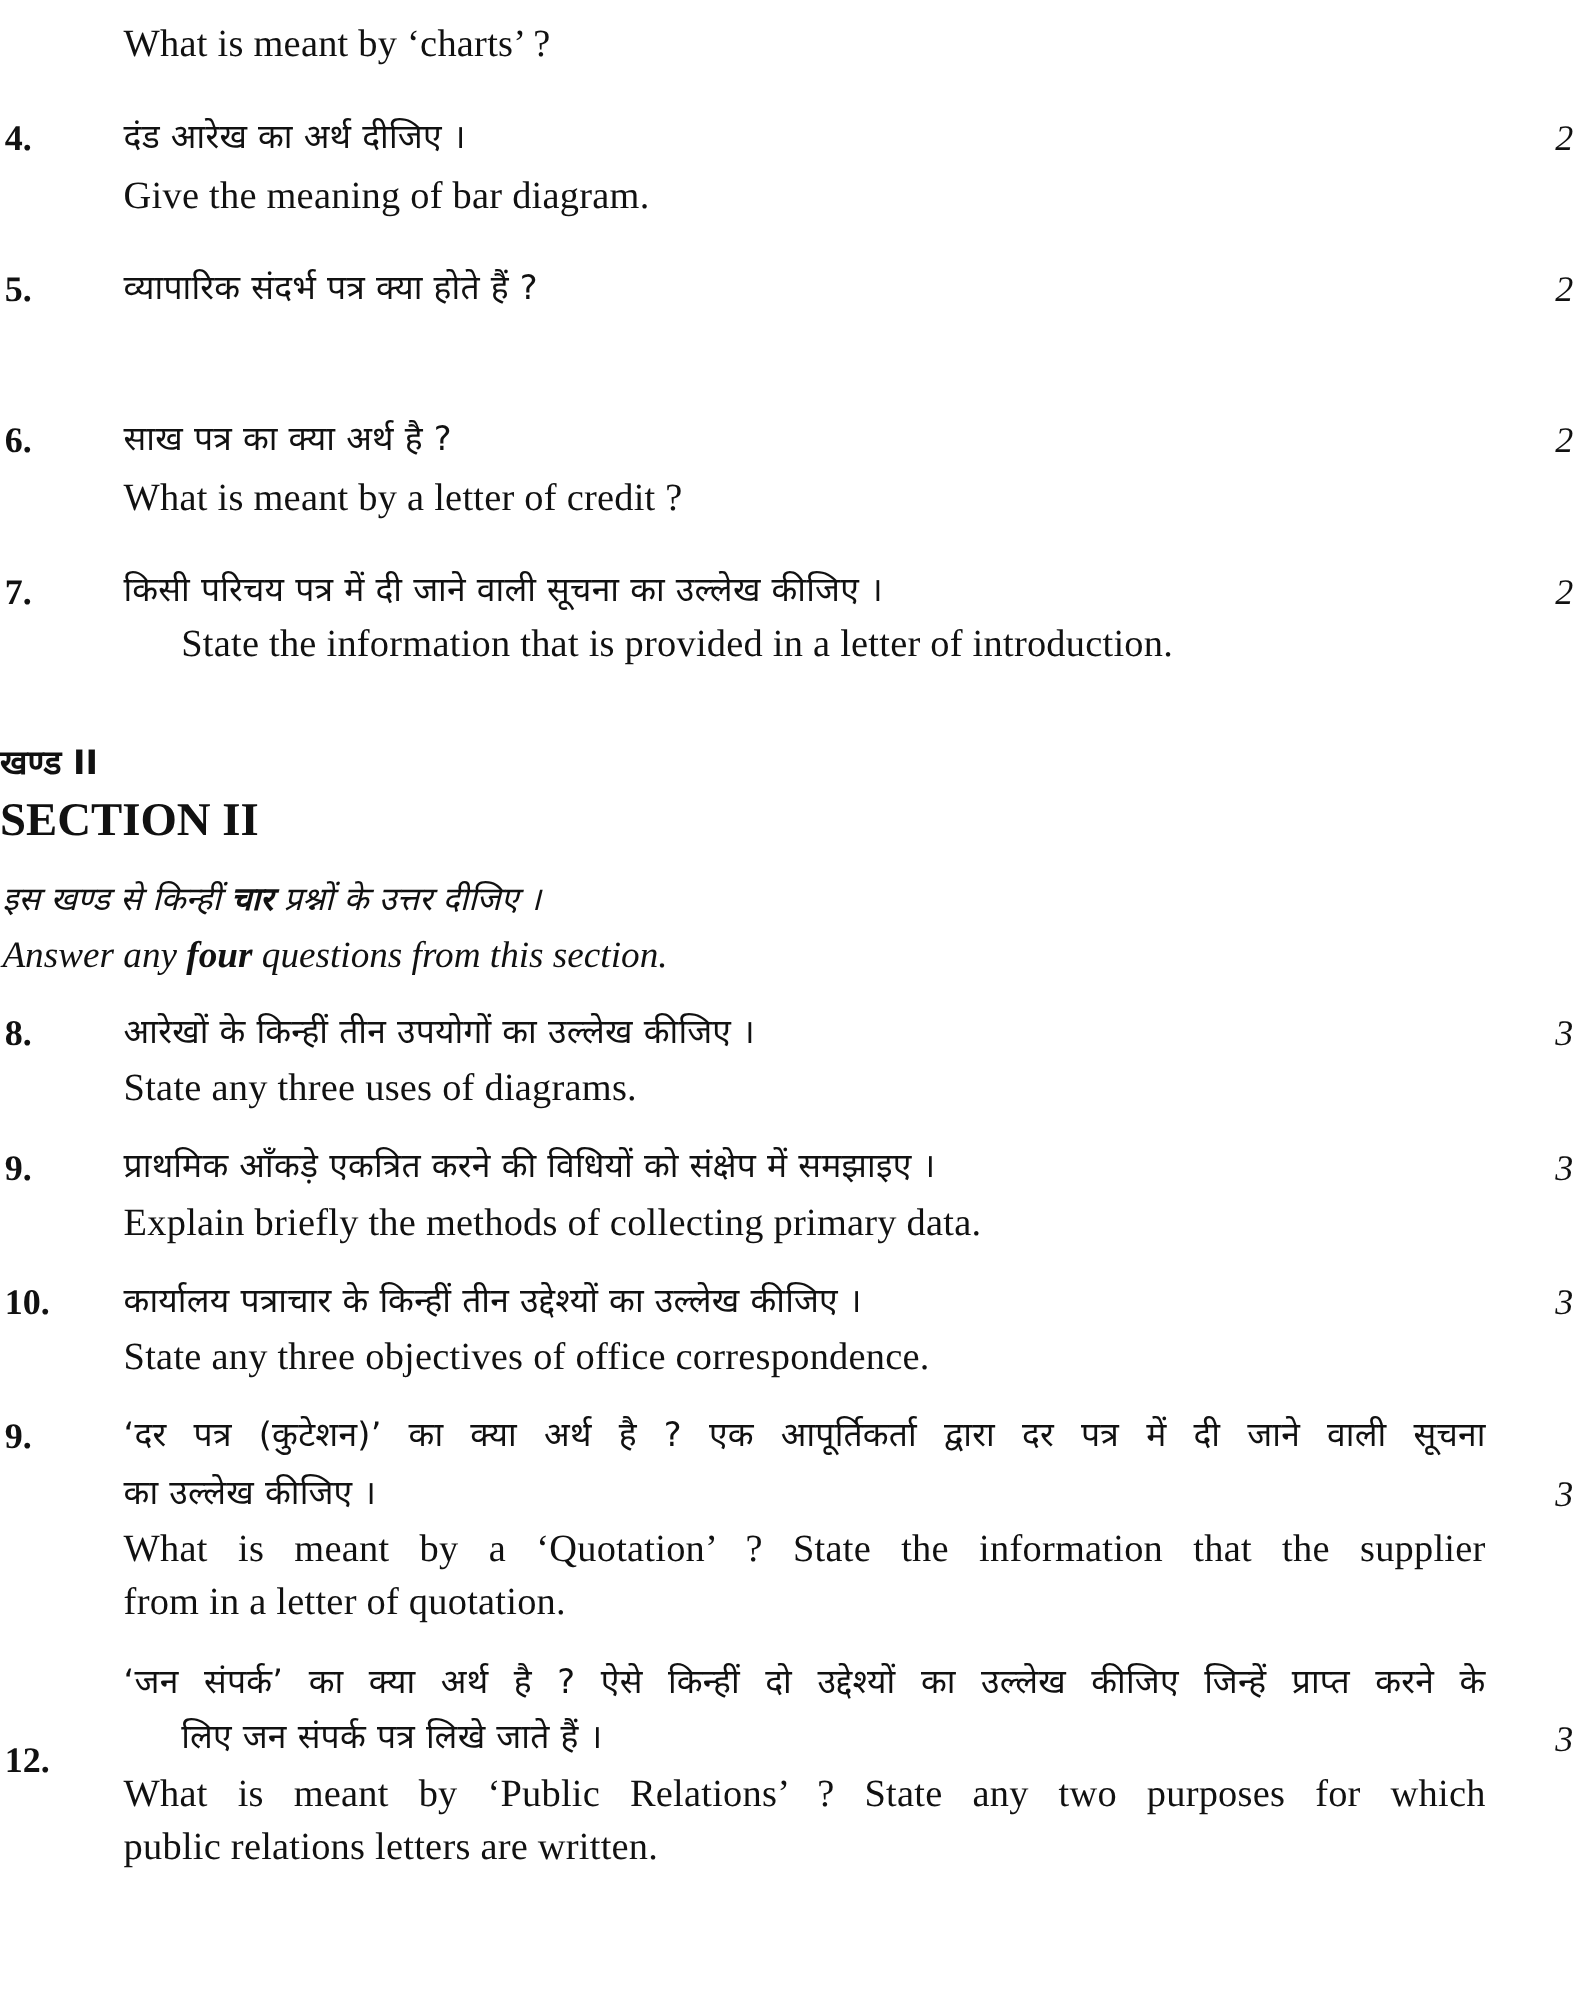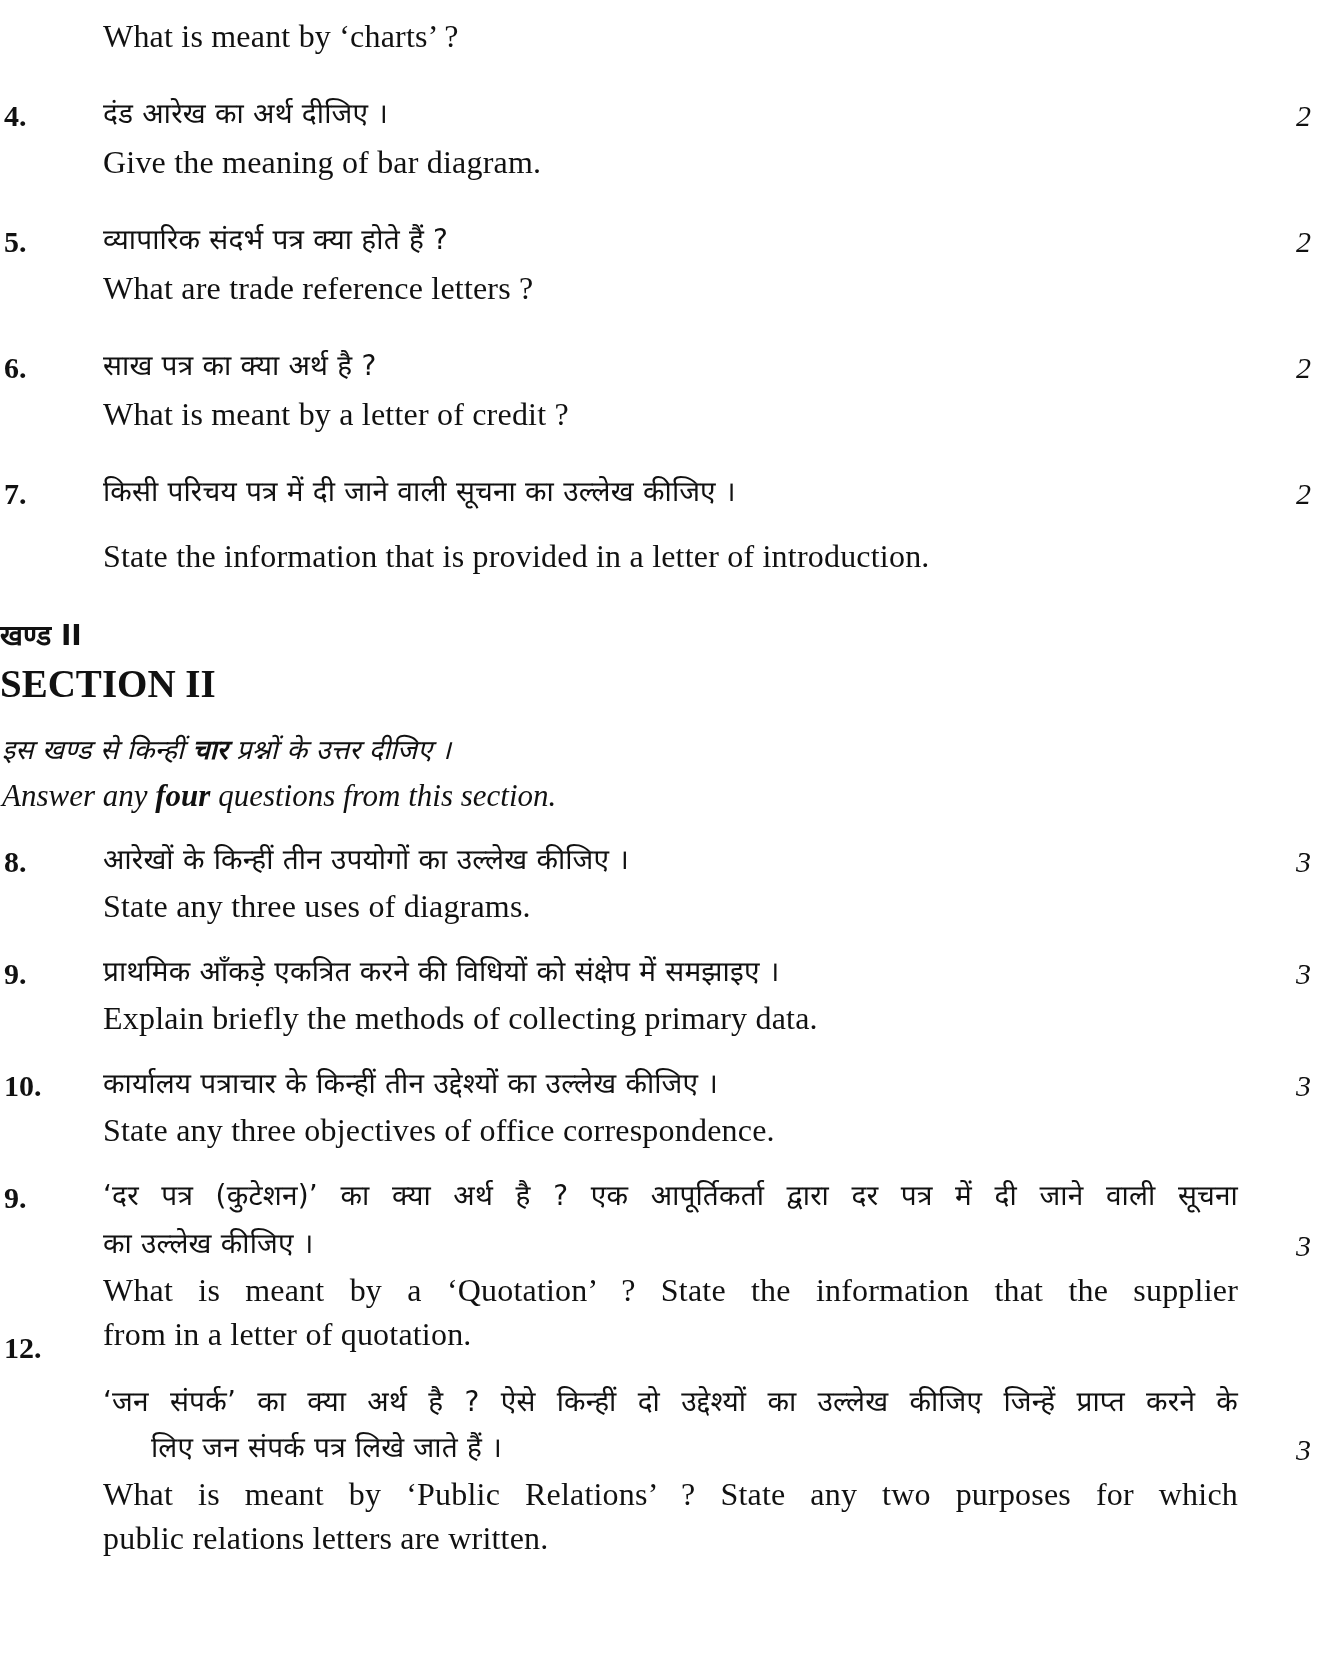--- a/index.html
+++ b/index.html
@@ -101,31 +101,30 @@
   <div class="line text-col" style="top:16px;">What is meant by ‘charts’ ?</div>
 
   <div class="qnum" style="top:96px;">4.</div>
   <div class="line hi text-col" style="top:94px;">दंड आरेख का अर्थ दीजिए ।</div>
   <div class="marks" style="top:96px;">2</div>
   <div class="line text-col" style="top:142px;">Give the meaning of bar diagram.</div>
 
   <div class="qnum" style="top:222px;">5.</div>
   <div class="line hi text-col" style="top:220px;">व्यापारिक संदर्भ पत्र क्या होते हैं ?</div>
   <div class="marks" style="top:222px;">2</div>
-  <div class="line text-col" style="top:268px;">What are trade reference letters ?</div>
 
   <div class="qnum" style="top:348px;">6.</div>
   <div class="line hi text-col" style="top:346px;">साख पत्र का क्या अर्थ है ?</div>
   <div class="marks" style="top:348px;">2</div>
   <div class="line text-col" style="top:394px;">What is meant by a letter of credit ?</div>
 
   <div class="qnum" style="top:474px;">7.</div>
   <div class="line hi text-col" style="top:472px;">किसी परिचय पत्र में दी जाने वाली सूचना का उल्लेख कीजिए ।</div>
   <div class="marks" style="top:474px;">2</div>
-  <div class="line text-col" style="top:536px;">State the information that is provided in a letter of introduction.</div>
+  <div class="line text-col" style="top:516px;margin-left:48px;">State the information that is provided in a letter of introduction.</div>
 
   <div class="section-head section-hi" style="top:616px; padding-left:0px;">खण्ड II</div>
   <div class="section-head section-en" style="top:664px;">SECTION II</div>
 
   <div class="instr instr-en" style="top:776px;">
     <span>Answer any </span><b>four</b><span> questions from this section.</span>
   </div>
   <div class="instr instr-hi" style="top:730px;">
     <span>इस खण्ड से किन्हीं </span><b>चार</b><span> प्रश्नों के उत्तर दीजिए ।</span>
   </div>
@@ -145,20 +144,20 @@
   <div class="marks" style="top:1066px;">3</div>
   <div class="line text-col" style="top:1110px;">State any three objectives of office correspondence.</div>
 
   <div class="qnum" style="top:1178px;">9.</div>
   <div class="line hi text-col justify" style="top:1176px; width:1135px;">‘दर पत्र (कुटेशन)’ का क्या अर्थ है ? एक आपूर्तिकर्ता द्वारा दर पत्र में दी जाने वाली सूचना</div>
   <div class="line hi text-col" style="top:1224px;">का उल्लेख कीजिए ।</div>
   <div class="marks" style="top:1226px;">3</div>
   <div class="line text-col justify" style="top:1270px;">What is meant by a ‘Quotation’ ? State the information that the supplier</div>
   <div class="line text-col" style="top:1314px;">from in a letter of quotation.</div>
 
-  <div class="qnum" style="top:1328px;">12.</div>
+  <div class="qnum" style="top:1448px;">12.</div>
   <div class="line hi text-col justify" style="top:1382px;">‘जन संपर्क’ का क्या अर्थ है ? ऐसे किन्हीं दो उद्देश्यों का उल्लेख कीजिए जिन्हें प्राप्त करने के</div>
   <div class="line hi text-col" style="top:1428px;margin-left:48px;">लिए जन संपर्क पत्र लिखे जाते हैं ।</div>
   <div class="marks" style="top:1430px;">3</div>
   <div class="line text-col justify" style="top:1474px;">What is meant by ‘Public Relations’ ? State any two purposes for which</div>
   <div class="line text-col" style="top:1518px;">public relations letters are written.</div>
 
 </div>
 
 </body></html>

